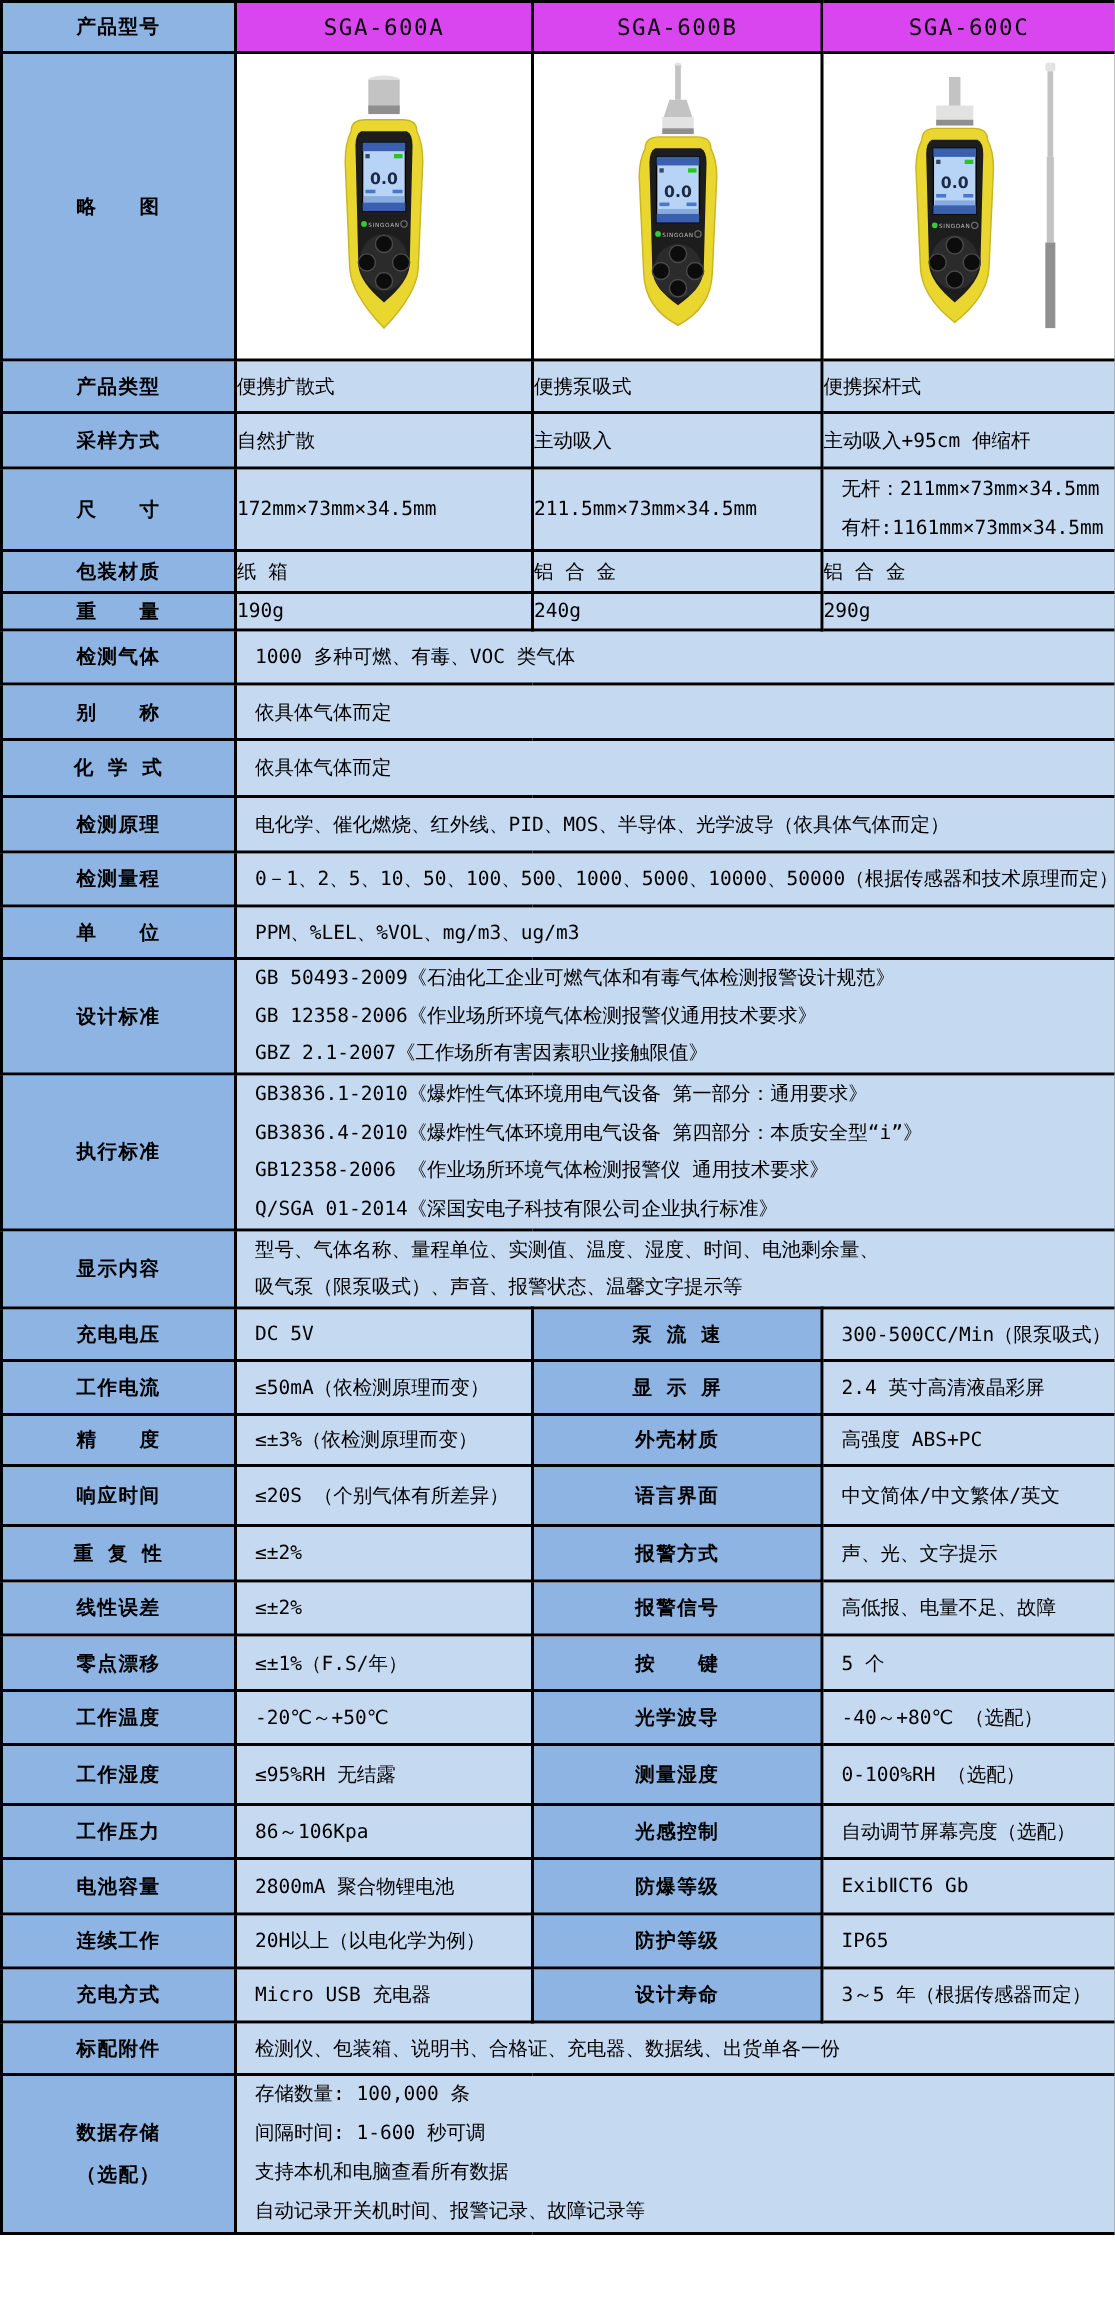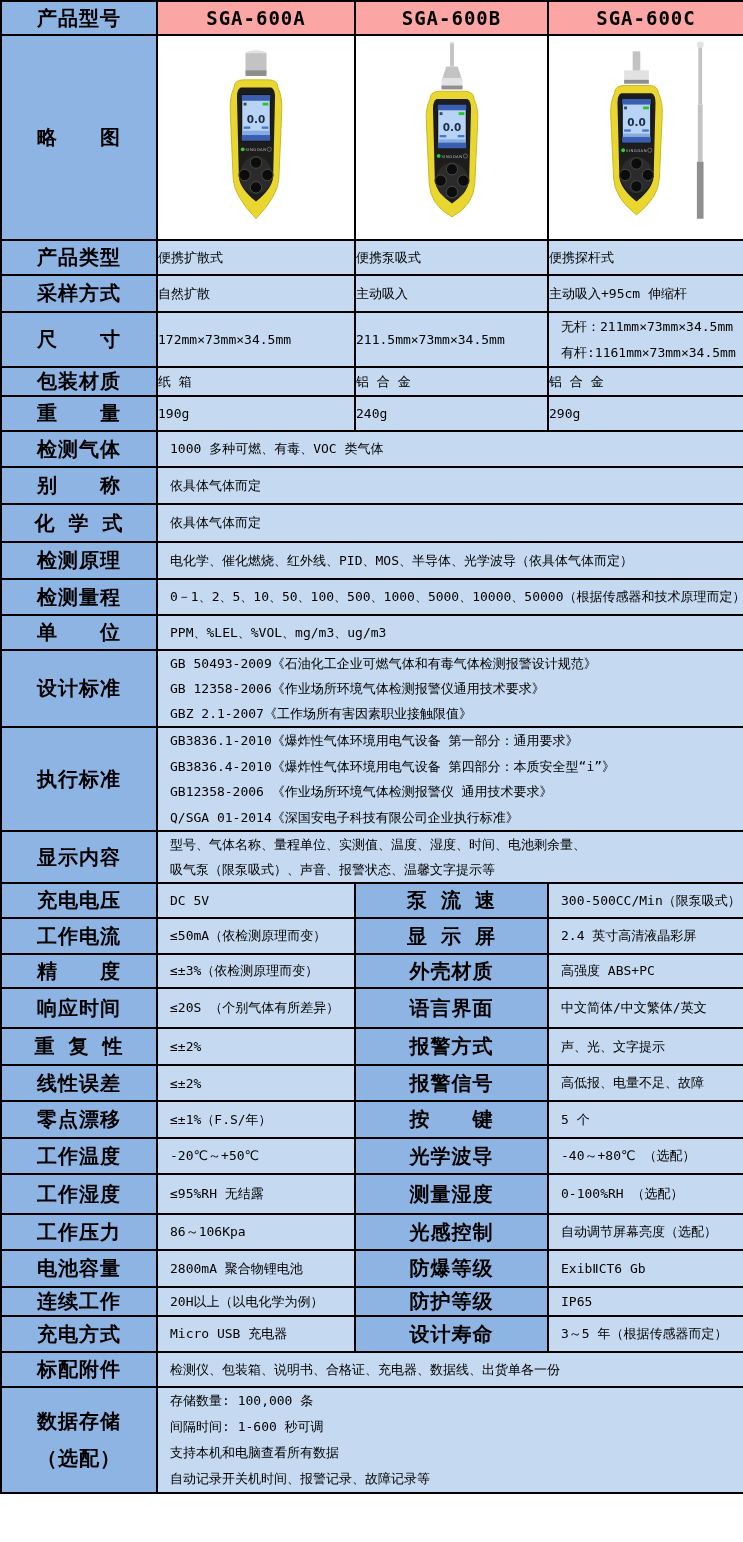--- a/index.html
+++ b/index.html
@@ -1,23 +1,23 @@
 <!DOCTYPE html>
 <html lang="zh"><head>
 <meta charset="utf-8">
 <style>
   html,body{margin:0;padding:0;background:#fff;}
   body{font-family:"DejaVu Sans Mono","DejaVu Sans","Liberation Sans",sans-serif;color:#000;}
   table.spec{border-collapse:collapse;table-layout:fixed;width:743px;}
   td{border:2px solid #000;overflow:hidden;padding:0;vertical-align:middle;}
-  td.lbl{background:#8db4e2;text-align:center;font-weight:bold;font-size:20px;letter-spacing:1px;}
+  td.lbl{background:#8db4e2;text-align:center;font-weight:bold;font-size:13px;letter-spacing:1px;}
   td.val{background:#c5d9f1;font-size:13px;}
   td.c{text-align:left;}
   td.l{text-align:left;padding-left:12px;padding-right:6px;}
-  td.hdr{background:#fca5a5;text-align:center;font-size:19px;letter-spacing:1px;font-weight:bold;}
+  td.hdr{background:#d946ef;text-align:center;font-size:15px;letter-spacing:1px;}
   td.photo{background:#ffffff;text-align:center;vertical-align:middle;padding:2px 0;}
   .nowrap{white-space:nowrap;}
   .lines div{line-height:25px;white-space:nowrap;}
   .lines4 div{line-height:25.5px;white-space:nowrap;}
   .lines-ds div{line-height:26px;white-space:nowrap;}
   .sz3 div{line-height:26px;white-space:nowrap;}
   
   svg .metal{fill:#c3c3c3;}
   svg .metal-light{fill:#e2e2e2;}
   svg .metal-dark{fill:#8f8f8f;}
@@ -169,21 +169,21 @@
     </td>
   </tr>
 
   <tr style="height:28px">
     <td class="lbl">包装材质</td>
     <td class="val c nowrap">纸 箱</td>
     <td class="val c nowrap">铝 合 金</td>
     <td class="val c nowrap">铝 合 金</td>
   </tr>
 
-  <tr style="height:35px">
+  <tr style="height:25px">
     <td class="lbl">重　　量</td>
     <td class="val c nowrap">190g</td>
     <td class="val c nowrap">240g</td>
     <td class="val c nowrap">290g</td>
   </tr>
 
   <tr style="height:36px">
     <td class="lbl">检测气体</td>
     <td class="val l nowrap" colspan="3">1000 多种可燃、有毒、VOC 类气体</td>
   </tr>
@@ -300,21 +300,21 @@
     <td class="val l nowrap">86～106Kpa</td>
     <td class="lbl">光感控制</td>
     <td class="val l nowrap">自动调节屏幕亮度（选配）</td>
   </tr>
   <tr style="height:37px">
     <td class="lbl">电池容量</td>
     <td class="val l nowrap">2800mA 聚合物锂电池</td>
     <td class="lbl">防爆等级</td>
     <td class="val l nowrap">ExibⅡCT6 Gb</td>
   </tr>
-  <tr style="height:26px">
+  <tr style="height:36px">
     <td class="lbl">连续工作</td>
     <td class="val l nowrap">20H以上（以电化学为例）</td>
     <td class="lbl">防护等级</td>
     <td class="val l nowrap">IP65</td>
   </tr>
   <tr style="height:36px">
     <td class="lbl">充电方式</td>
     <td class="val l nowrap">Micro USB 充电器</td>
     <td class="lbl">设计寿命</td>
     <td class="val l nowrap">3～5 年（根据传感器而定）</td>

